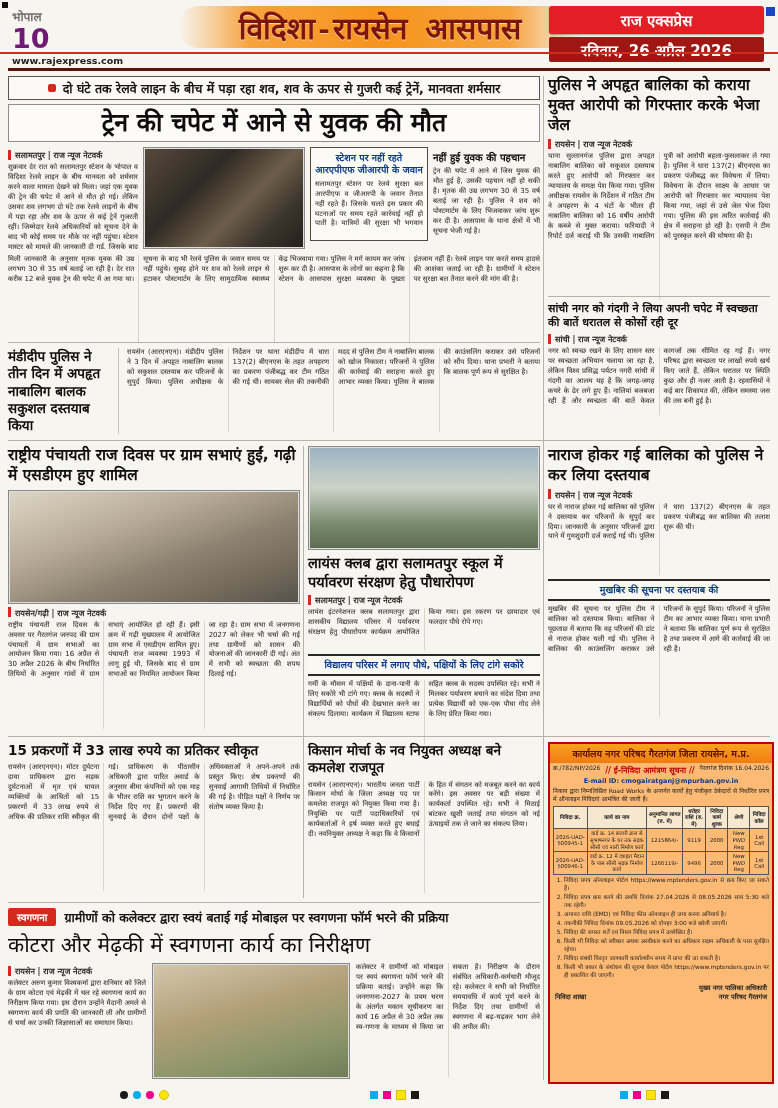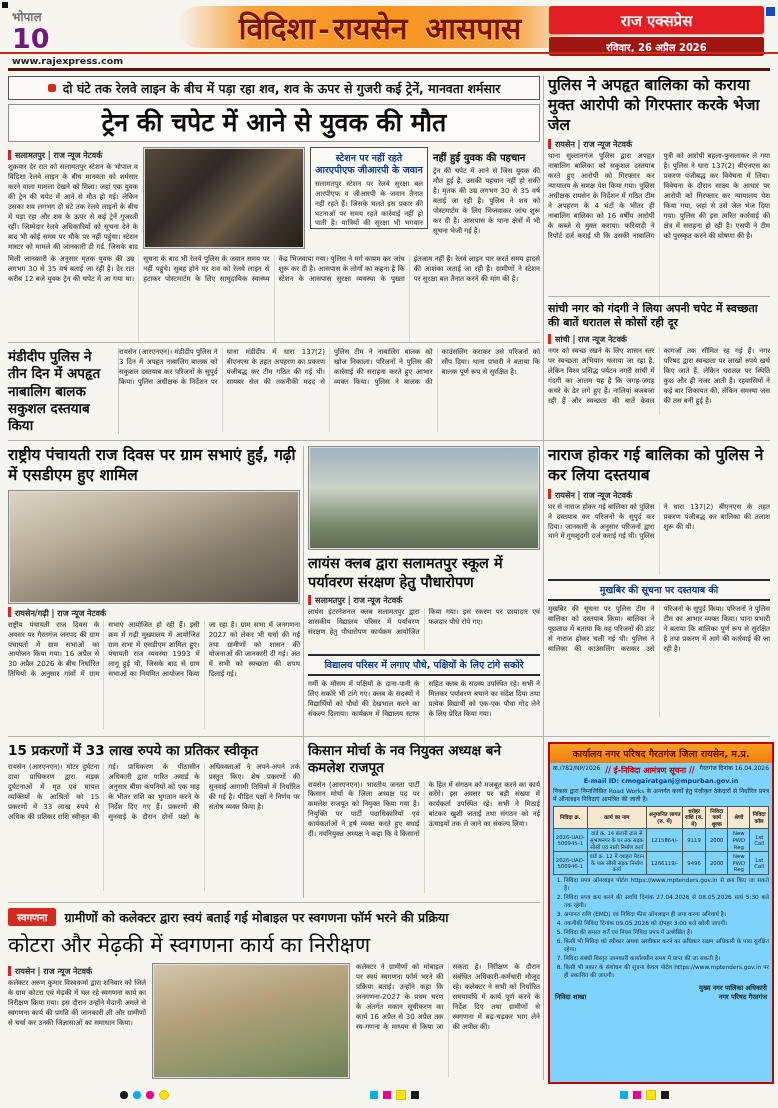--- a/index.html
+++ b/index.html
@@ -22,21 +22,21 @@
     text-shadow:0 1px 0 rgba(255,255,255,.55);
     white-space:nowrap;
     font-family:Liberation Mono, monospace;
   }
   .brand-box{
     background:#e31e24;color:#fff;font-weight:700;font-size:15px;
     padding:4px 14px;border-radius:3px;text-align:center;white-space:nowrap;
     box-shadow:0 1px 2px rgba(0,0,0,.35);
   }
   .date-bar{
-    background:#9e1712;color:#fff;font-size:10px;font-weight:700;
+    background:#9e1712;color:#fff;font-size:15px;font-weight:700;
     text-align:center;padding:2.5px 0;border-radius:2px;
   }
   .red-line{height:2px;background:#d42a1e;}
   .dark-rule{height:3px;background:#5a120a;}
   .website{font-size:9.5px;font-weight:700;color:#222;}
   
   .kicker-box{
     border:1px solid #555;background:#fbfaf6;
     display:flex;align-items:center;justify-content:center;gap:7px;
     font-size:12.5px;font-weight:700;color:#161616;padding:0 4px;white-space:nowrap;overflow:hidden;
@@ -51,36 +51,36 @@
   .byline::before{content:"";width:3px;height:10px;background:#d42a1e;flex:0 0 auto;}
   .body-text{font-size:7px;line-height:1.42;text-align:justify;color:#222;overflow:hidden;}
   .cols-2{column-count:2;column-gap:9px;column-rule:1px solid #d9d4c8;}
   .cols-3{column-count:3;column-gap:9px;column-rule:1px solid #d9d4c8;}
   .cols-4{column-count:4;column-gap:9px;column-rule:1px solid #d9d4c8;}
   .photo{border:1px solid #8a8a8a;box-shadow:0 0 0 1px #ddd inset;}
   .photo-lead{background:linear-gradient(135deg,#584a3c 0%,#2f2a24 35%,#6d5d49 60%,#3b342c 80%,#241f1a 100%);}
   .photo-panchayat{background:linear-gradient(160deg,#ddd6c6 0%,#b7ab97 35%,#8d8271 60%,#6d6557 85%,#57504a 100%);}
   .photo-lions{background:linear-gradient(180deg,#9db3c2 0%,#ccd3c8 40%,#7b8c6e 75%,#5d6b52 100%);}
   .photo-survey{background:linear-gradient(165deg,#d3c7ab 0%,#b3a07a 40%,#8a9468 75%,#6f7d57 100%);}
-  .sub-box{border:1px solid #4a4a4a;background:#fbfaf5;padding:4px 4px 0;}
+  .sub-box{border:1px solid #4a4a4a;background:#fbfaf5;padding:4px 4px 12px;}
   .sub-box-title{font-size:9.5px;font-weight:700;color:#0d3b8c;text-align:center;line-height:1.3;margin-bottom:3px;}
   .subhead{font-size:10px;font-weight:700;color:#101010;margin:3px 0;}
   .inset-title{
     border-top:2px solid #2a2a2a;border-bottom:2px solid #2a2a2a;
     font-size:9.5px;font-weight:700;color:#0d3b8c;text-align:center;
     padding:3px 2px;margin:4px 0;line-height:1.3;background:#faf8f2;
   }
   .divider-h{background:#b7b2a6;height:1px;}
   .divider-v{background:#b7b2a6;width:1px;}
   
   .label-red{background:#d42a1e;color:#fff;font-weight:700;font-size:10px;padding:2px 9px;border-radius:2px;}
   .kicker2{font-size:12.5px;font-weight:700;color:#161616;white-space:nowrap;overflow:hidden;}
   .survey-head{font-size:21px;font-weight:400;color:#0d0d0d;}
   
-  .tender{border:2px solid #c00000;background:#7dd3fc;overflow:hidden;}
+  .tender{border:2px solid #c00000;background:#fdba74;overflow:hidden;}
   .tender-org{background:linear-gradient(180deg,#f7a21d,#ef7c12);color:#5e0c00;font-weight:700;font-size:9.5px;text-align:center;padding:3px 2px;}
   .tender-row{display:flex;justify-content:space-between;font-size:6px;padding:1px 3px;color:#222;}
   .tender-title{color:#c00000;font-weight:700;font-size:8px;text-align:center;}
   .tender-email{font-size:6.5px;font-weight:700;color:#0d3b8c;text-align:center;padding:1px 0;}
   .tender-intro{font-size:6px;line-height:1.3;text-align:justify;padding:1px 3px;color:#222;}
   .tender table{border-collapse:collapse;width:calc(100% - 6px);margin:2px 3px;}
   .tender th,.tender td{border:1px solid #555;font-size:5.3px;line-height:1.25;padding:1px;text-align:center;color:#222;vertical-align:middle;}
   .tender th{font-weight:700;background:#f6e7cf;}
   .tender ol{margin:2px 3px;padding-left:11px;font-size:5.8px;line-height:1.38;color:#222;}
   .tender ol li{margin-bottom:1px;text-align:justify;}
@@ -156,21 +156,21 @@
 
   <div class="abs divider-h" style="left:548px;top:296px;width:222px;"></div>
 
   <div class="abs" style="left:548px;top:302px;width:222px;">
     <div class="h-md" style="font-size:11px;">सांची नगर को गंदगी ने लिया अपनी चपेट में स्वच्छता की बातें धरातल से कोसों रही दूर</div>
     <div class="byline" style="margin-top:3px;">सांची | राज न्यूज नेटवर्क</div>
     <div class="body-text cols-2" style="height:68px;">नगर को स्वच्छ रखने के लिए शासन स्तर पर स्वच्छता अभियान चलाया जा रहा है, लेकिन विश्व प्रसिद्ध पर्यटन नगरी सांची में गंदगी का आलम यह है कि जगह-जगह कचरे के ढेर लगे हुए हैं। नालियां बजबजा रही हैं और स्वच्छता की बातें केवल कागजों तक सीमित रह गई हैं। नगर परिषद द्वारा स्वच्छता पर लाखों रुपये खर्च किए जाते हैं, लेकिन धरातल पर स्थिति कुछ और ही नजर आती है। रहवासियों ने कई बार शिकायत की, लेकिन समस्या जस की तस बनी हुई है।</div>
   </div>
 
   <div class="abs divider-h" style="left:8px;top:342px;width:532px;"></div>
-  <div class="abs" style="left:8px;top:348px;width:532px;display:flex;">
+  <div class="abs" style="left:8px;top:348px;width:532px;display:flex;gap:8px;">
     <div class="h-md" style="width:104px;flex:0 0 auto;font-size:13.5px;border-right:1px solid #c9c4b8;padding-right:6px;">मंडीदीप पुलिस ने तीन दिन में अपहृत नाबालिग बालक सकुशल दस्तयाब किया</div>
     <div class="body-text cols-4" style="flex:1;height:84px;">रायसेन (आरएनएन)। मंडीदीप पुलिस ने 3 दिन में अपहृत नाबालिग बालक को सकुशल दस्तयाब कर परिजनों के सुपुर्द किया। पुलिस अधीक्षक के निर्देशन पर थाना मंडीदीप में धारा 137(2) बीएनएस के तहत अपहरण का प्रकरण पंजीबद्ध कर टीम गठित की गई थी। सायबर सेल की तकनीकी मदद से पुलिस टीम ने नाबालिग बालक को खोज निकाला। परिजनों ने पुलिस की कार्रवाई की सराहना करते हुए आभार व्यक्त किया। पुलिस ने बालक की काउंसलिंग कराकर उसे परिजनों को सौंप दिया। थाना प्रभारी ने बताया कि बालक पूर्ण रूप से सुरक्षित है।</div>
   </div>
 
   <div class="abs divider-h" style="left:8px;top:440px;width:762px;"></div>
 
   <div class="abs" style="left:8px;top:446px;width:292px;">
     <div class="h-md" style="font-size:15.5px;">राष्ट्रीय पंचायती राज दिवस पर ग्राम सभाएं हुईं, गढ़ी में एसडीएम हुए शामिल</div>
     <div class="photo photo-panchayat" style="width:290px;height:112px;margin-top:4px;"></div>
     <div class="byline" style="margin-top:3px;">रायसेन/गढ़ी | राज न्यूज नेटवर्क</div>

